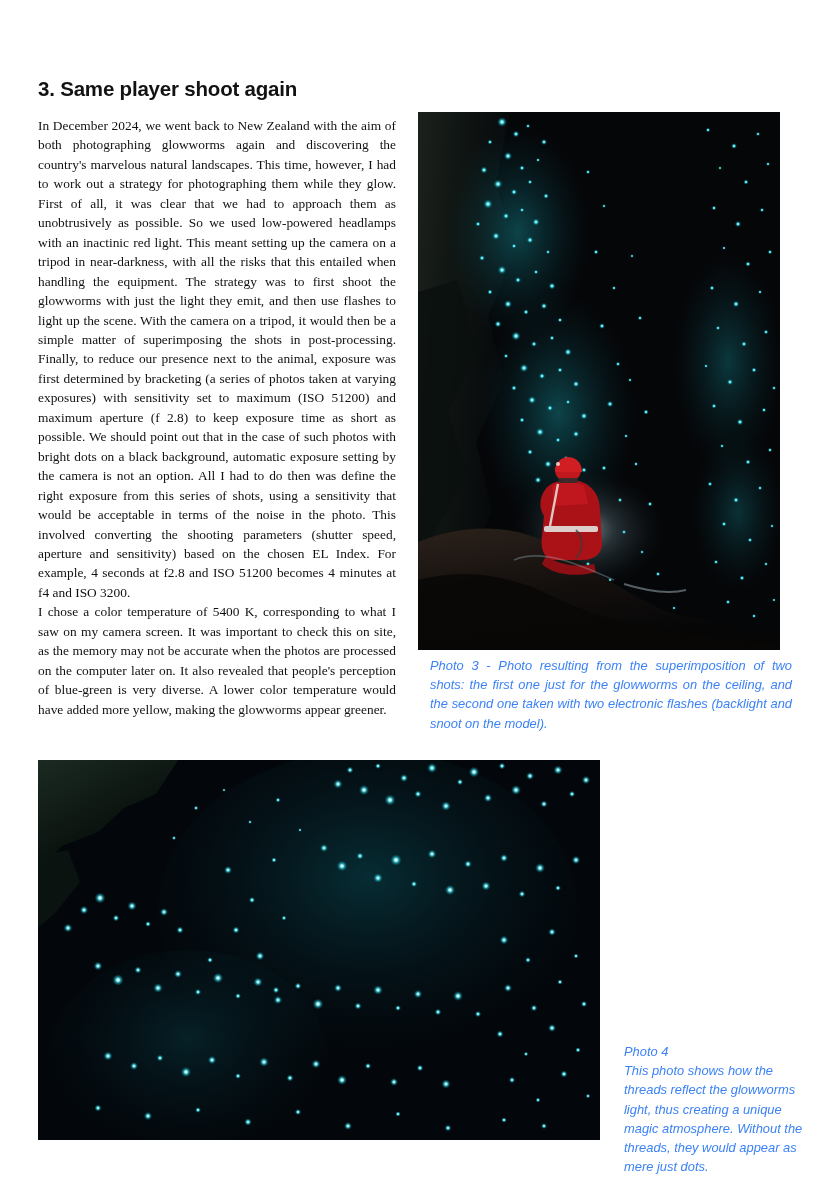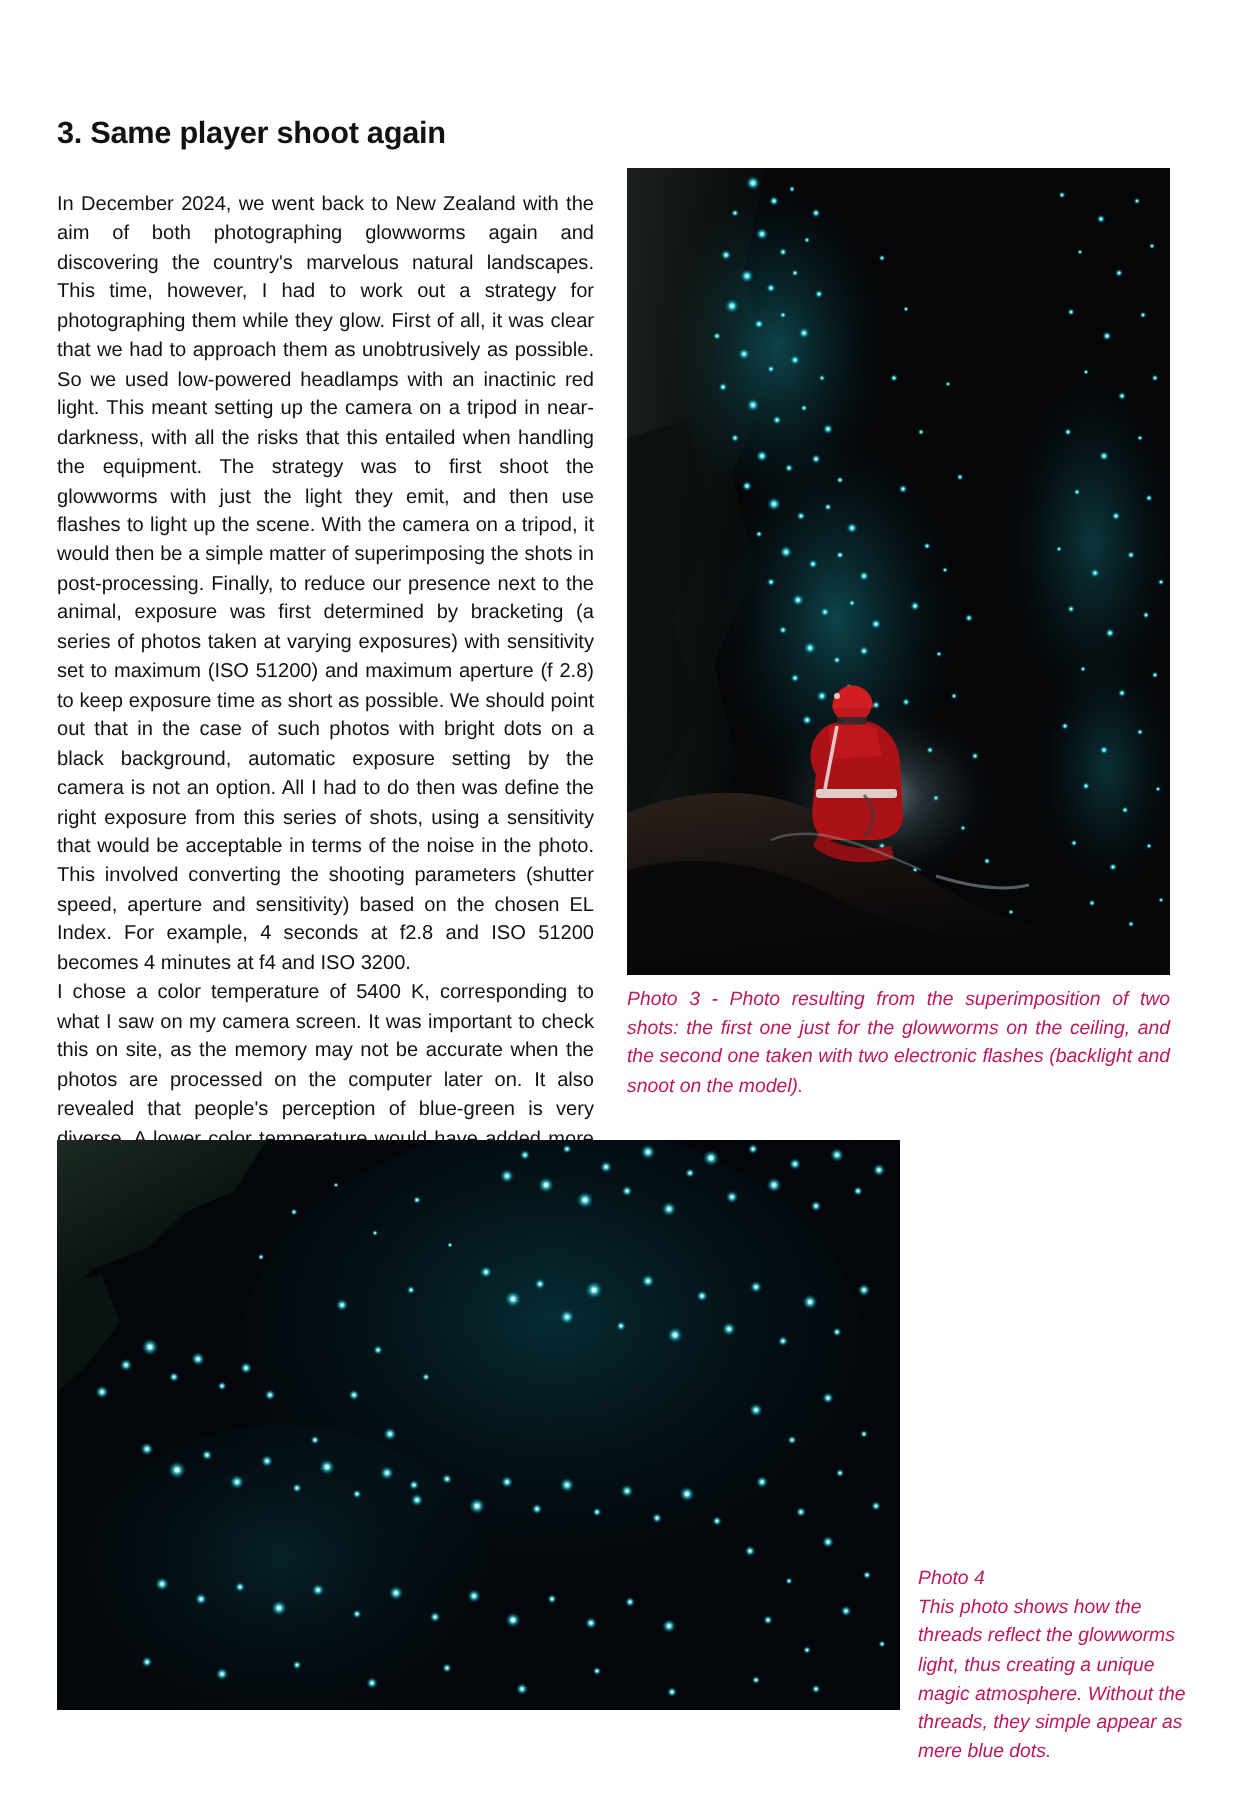--- a/index.html
+++ b/index.html
@@ -25,26 +25,27 @@
     font-size: 20.5px;
     font-weight: bold;
     letter-spacing: -0.2px;
     color: #121212;
   }
 
   
   .body-col {
     position: absolute;
     left: 38px;
-    top: 126px;
+    top: 116px;
     width: 358px;
     font-size: 13.4px;
     line-height: 19.45px;
     text-align: justify;
     color: #111111;
+    font-family: Liberation Serif, serif;
   }
   .body-col p {
     margin: 0;
     text-align: justify;
     text-justify: inter-word;
   }
 
   
   .photo3-wrap {
     position: absolute;
@@ -65,21 +66,22 @@
     overflow: hidden;
   }
   .photo-svg { display: block; width: 100%; height: 100%; }
 
   
   .caption {
     position: absolute;
     font-style: italic;
     font-size: 12.9px;
     line-height: 19.2px;
-    color: #be185d;
+    color: #3b82f6;
+    margin-left: 12px;
   }
   .caption-3 {
     left: 418px;
     top: 656px;
     width: 362px;
     text-align: justify;
   }
   .caption-3 p { margin: 0; text-align: justify; }
   .caption-4 {
     left: 612px;
@@ -573,16 +575,16 @@
           <circle cx="304" cy="320" r="1.3"></circle>
           <circle cx="148" cy="312" r="1.3"></circle>
         <circle cx="420" cy="236" r="1.3"></circle>
           <circle cx="502" cy="108" r="1.2"></circle>
       </g>
     </svg>
   </figure>
 
   <div class="caption caption-4">
     <p>Photo 4</p>
-    <p>This photo shows how the threads reflect the glowworms light, thus creating a unique magic atmosphere. Without the threads, they simple appear as mere blue dots.</p>
+    <p>This photo shows how the threads reflect the glowworms light, thus creating a unique magic atmosphere. Without the threads, they would appear as mere just dots.</p>
   </div>
 
 </div>
 
 </body></html>

